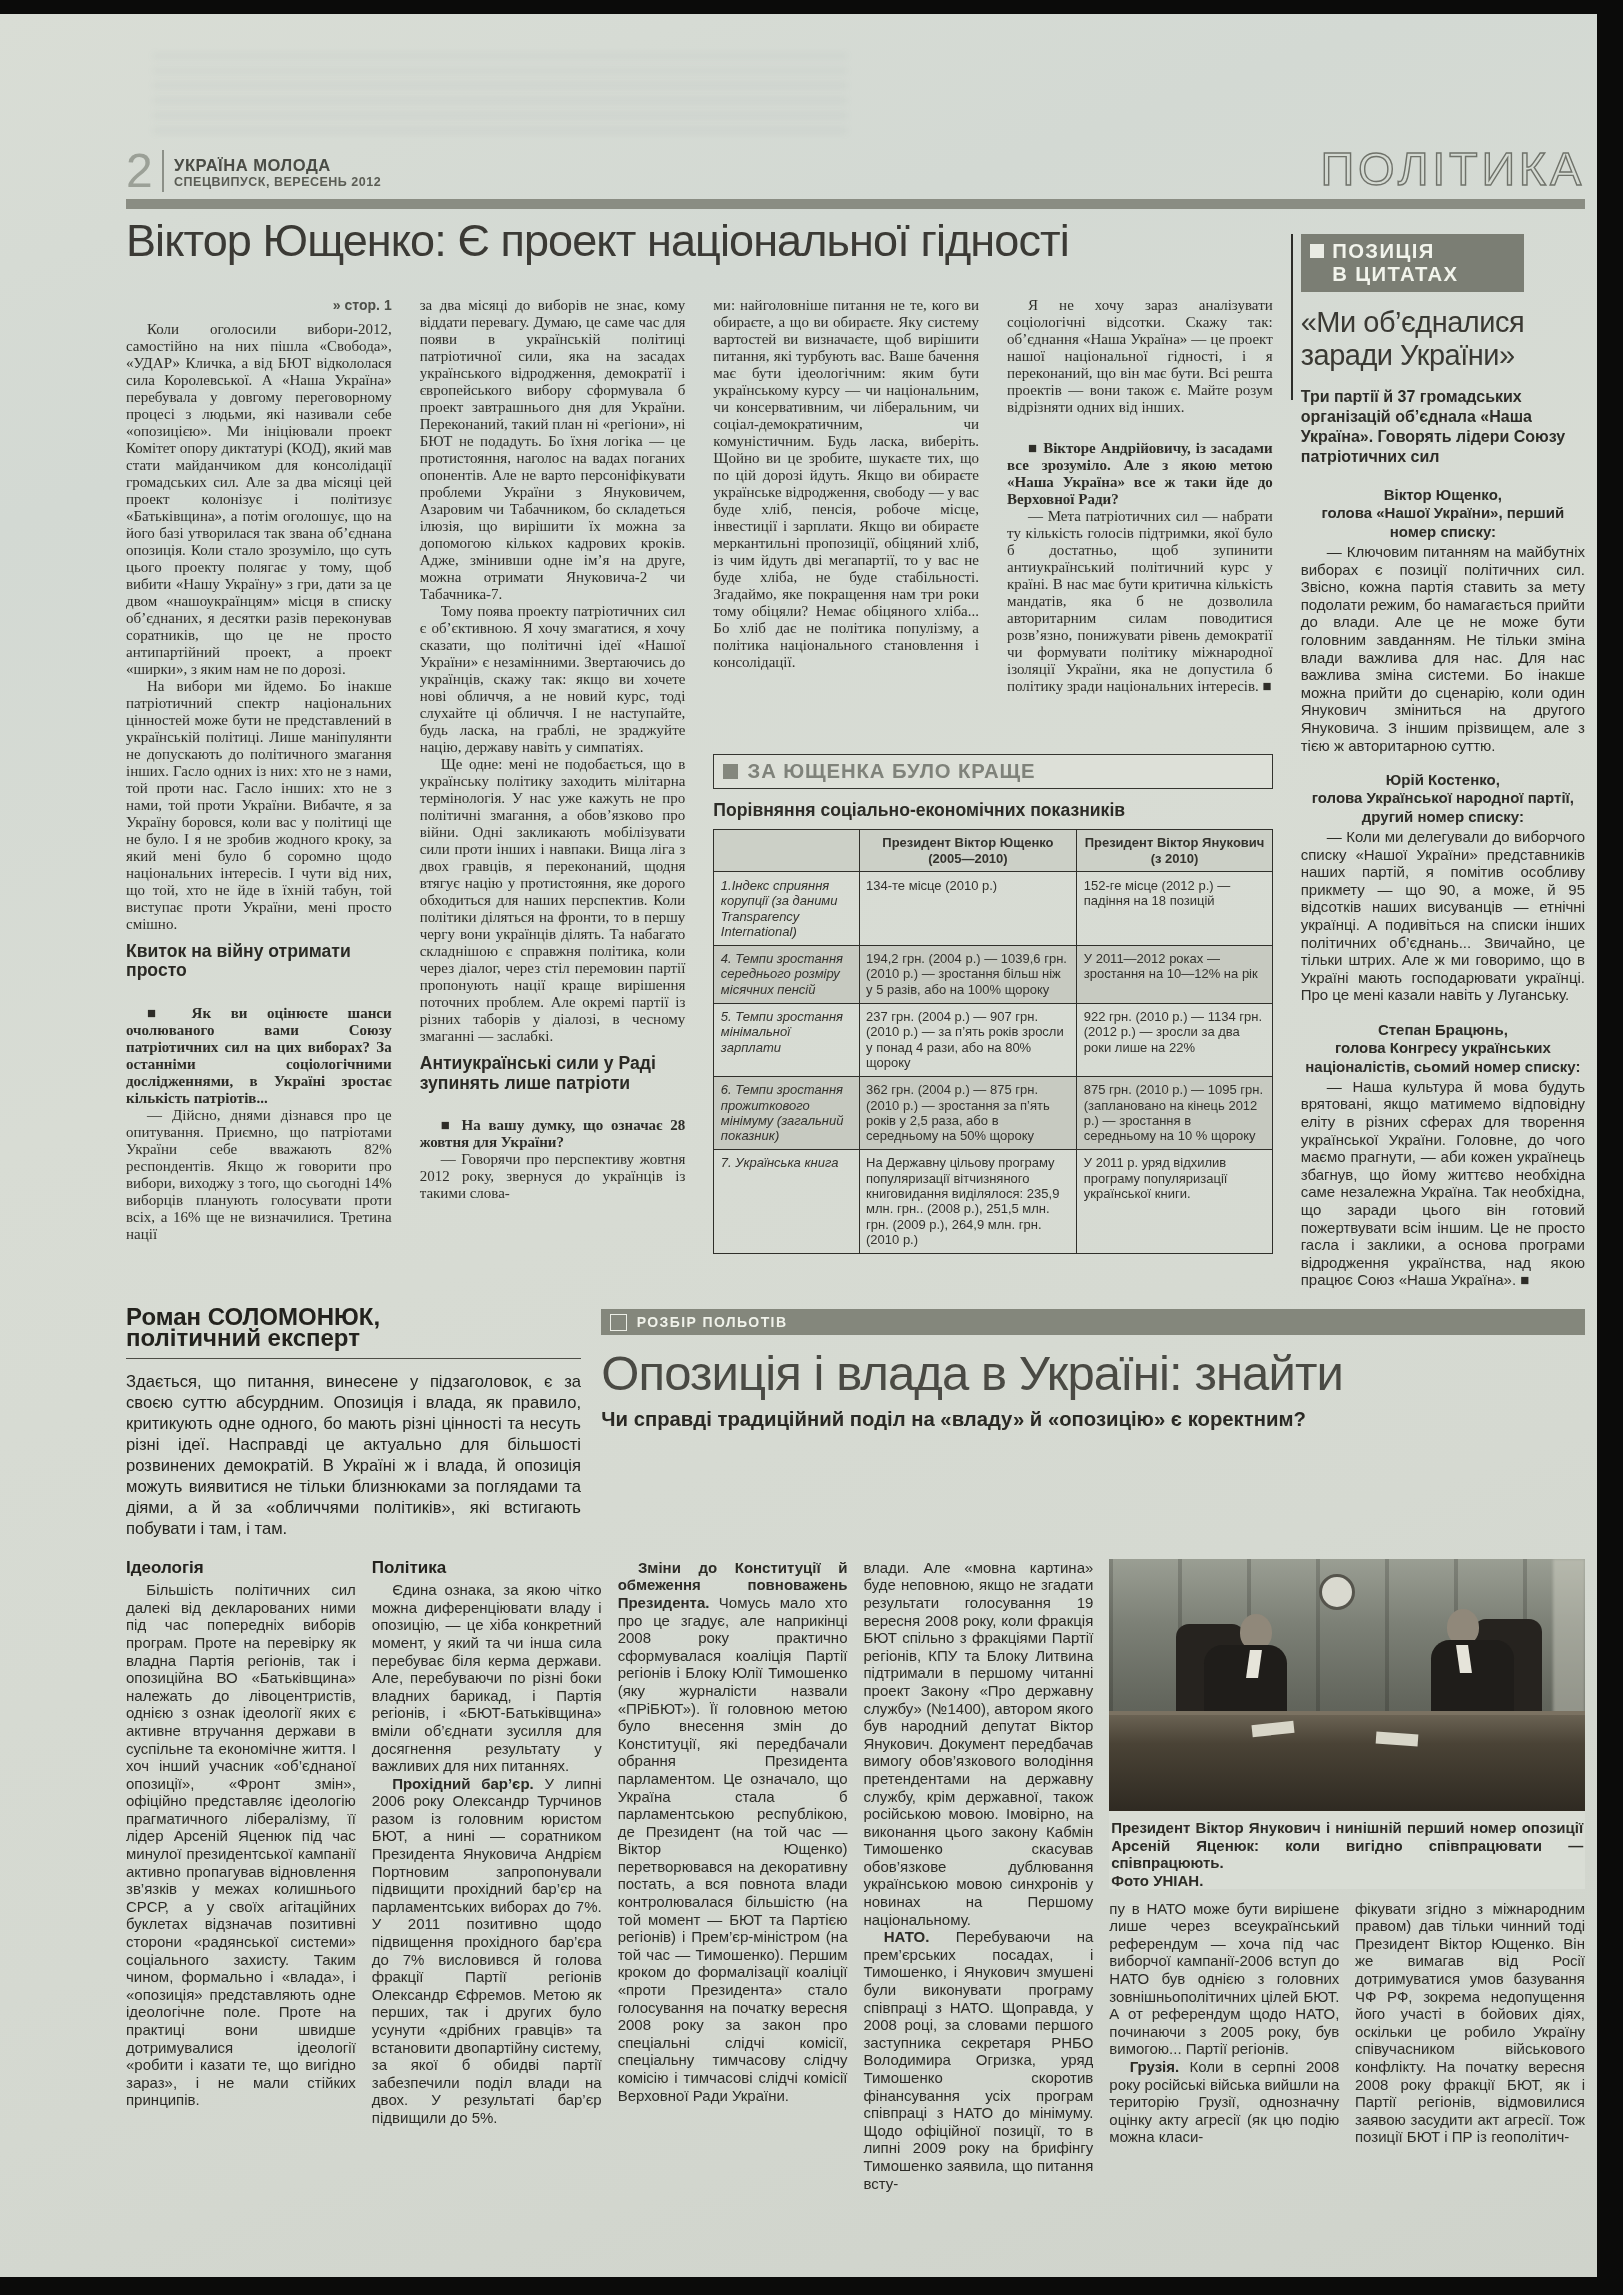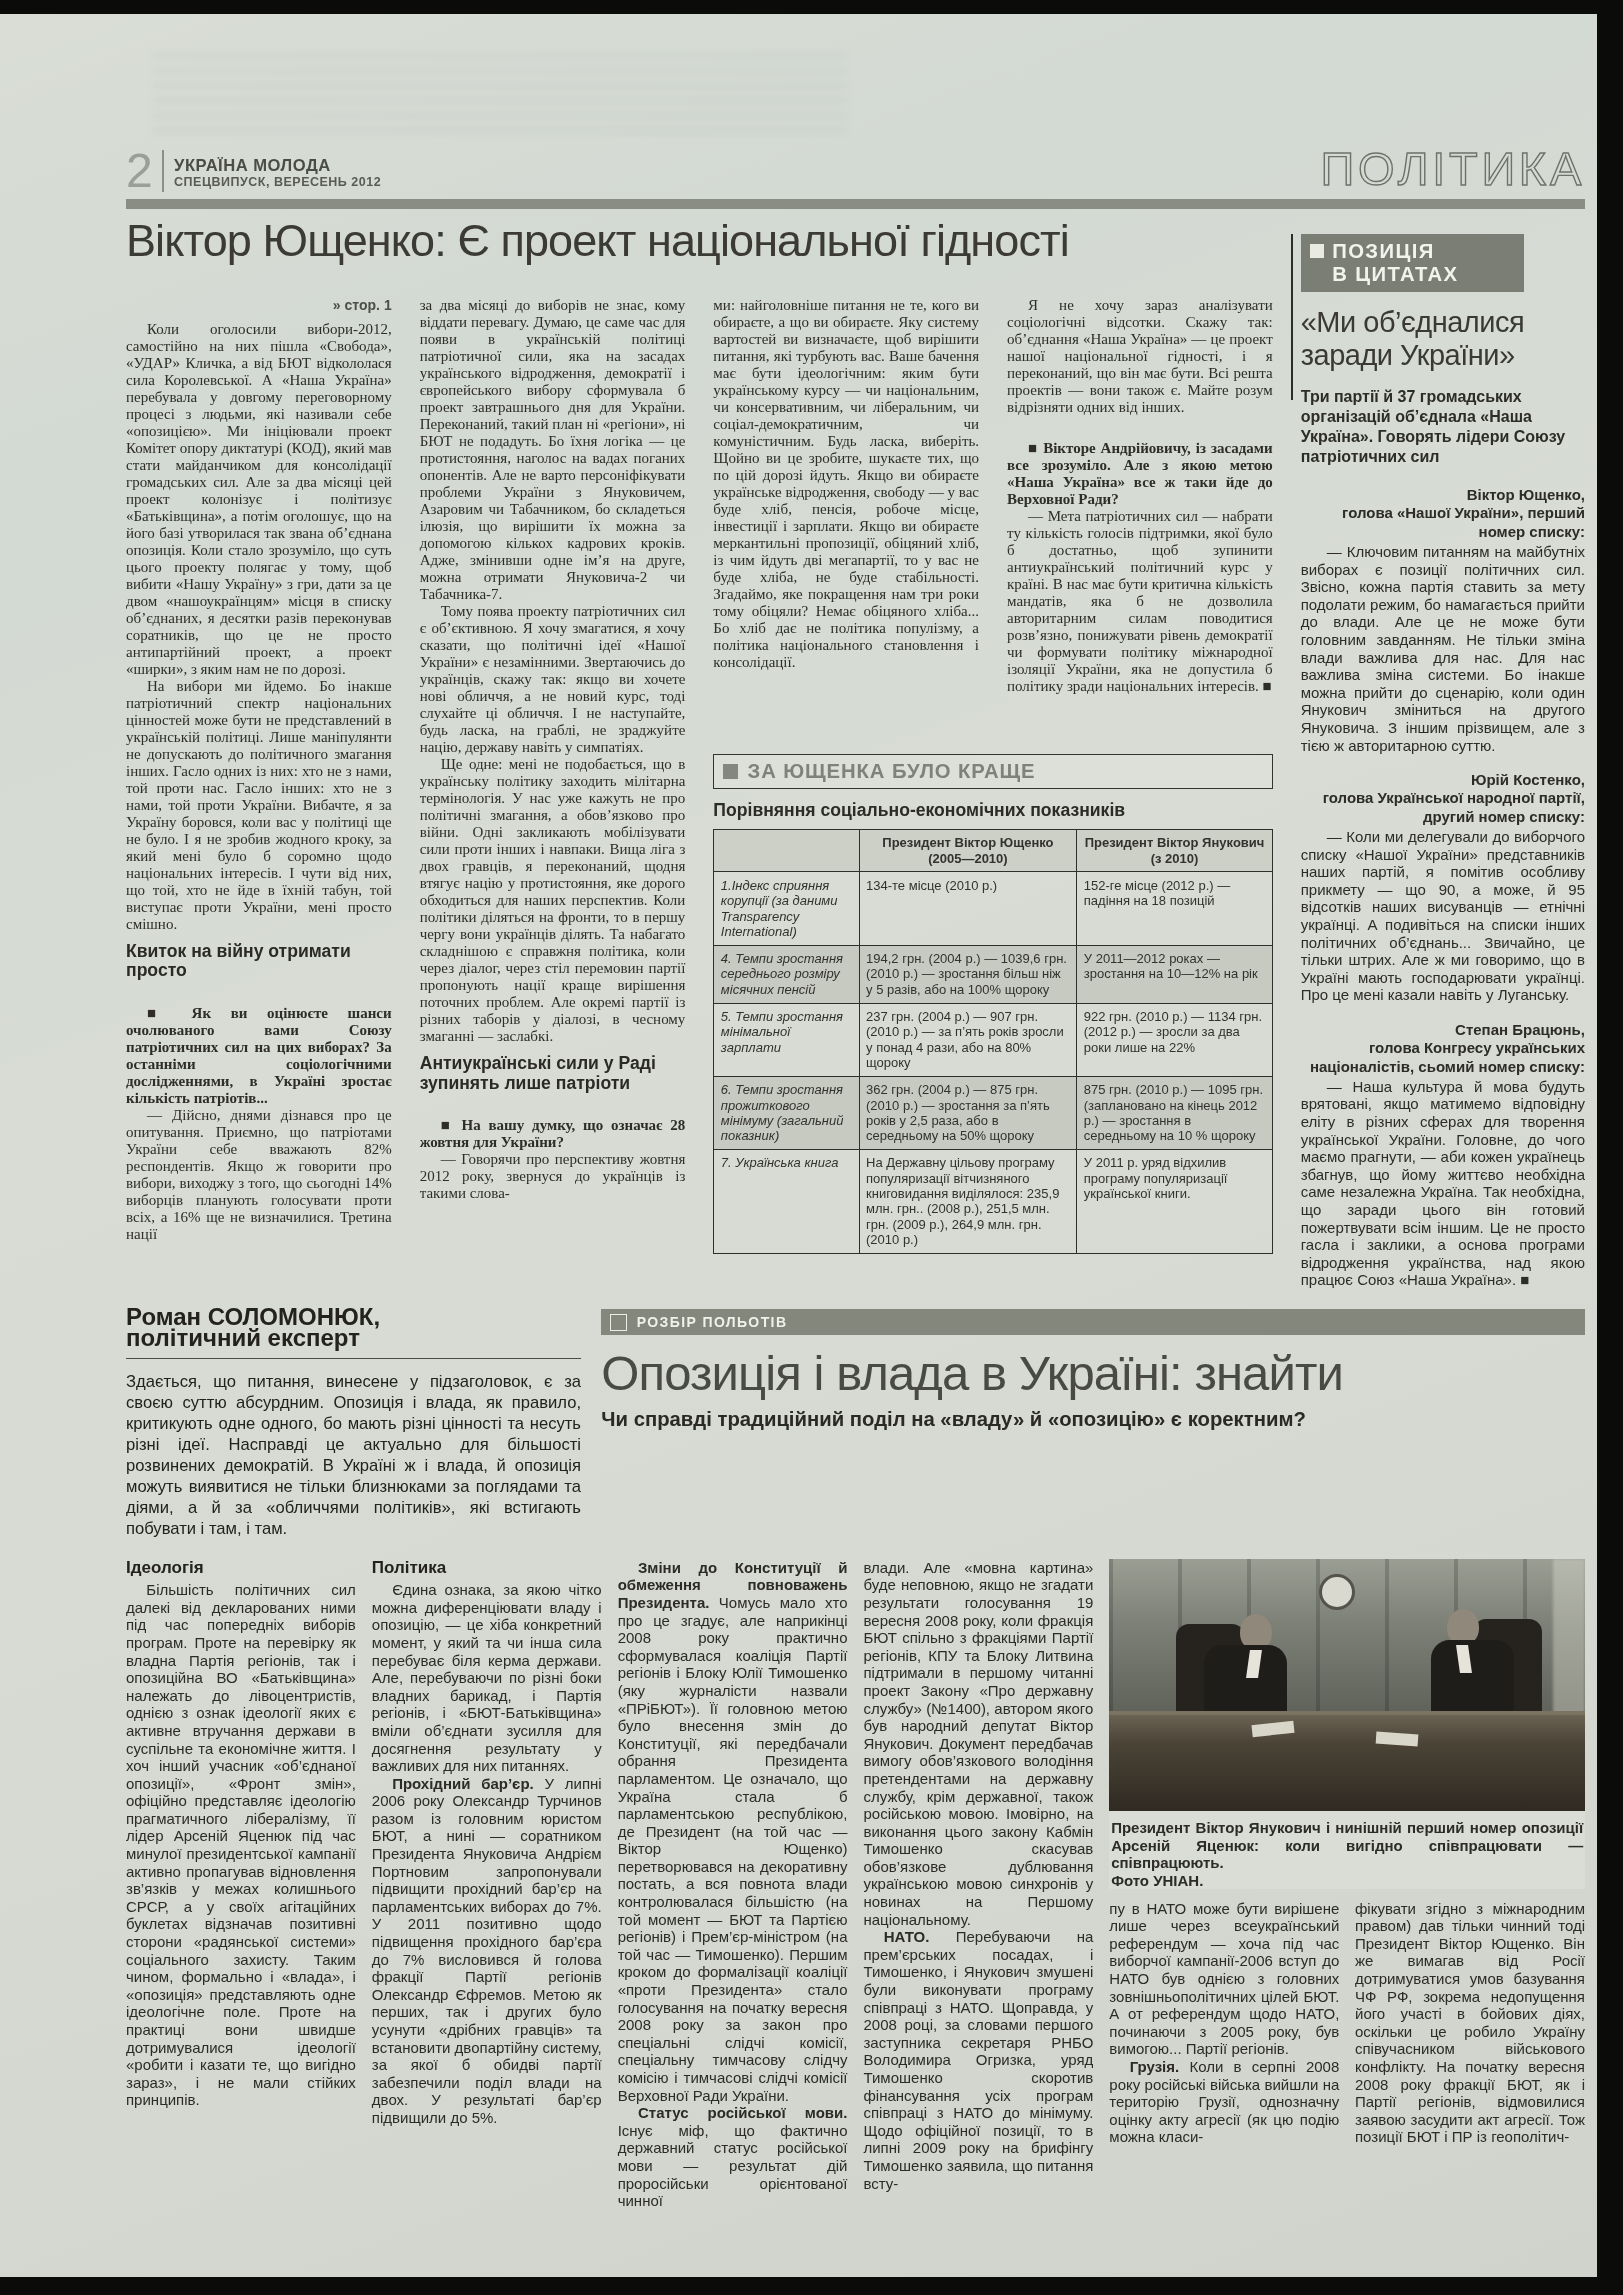--- a/index.html
+++ b/index.html
@@ -59,21 +59,21 @@
 
   
   .sidebar{grid-area:1/5/4/6;position:relative;font-size:15px;line-height:17.6px;color:#2d2c27;}
   .sidebar::before{content:"";position:absolute;left:-10.2px;top:18.5px;width:2.3px;height:166px;background:#2c2c28;}
   .skicker{background:#7b7e74;width:72%;padding:6.5px 9.2px;display:flex;gap:8.3px;margin-top:18.5px;}
   .skicker .sqw{width:14px;height:14px;background:#e9ebe3;margin-top:3.7px;flex:0 0 auto;}
   .skicker .lines{display:flex;flex-direction:column;}
   .skicker .lines span{font-weight:bold;font-size:20.3px;line-height:1.12;letter-spacing:1.4px;color:#f2f4ec;}
   .sidebar h2{font-weight:400;font-size:29px;line-height:1.13;margin:14px 0 15.7px;color:#3a3933;letter-spacing:-0.5px;}
   .slead{font-weight:bold;font-size:16px;line-height:20px;margin:0 0 18.5px;text-align:left;}
-  .qname{font-weight:bold;margin:16.6px 0 0;line-height:18.5px;text-align:right;}
+  .qname{font-weight:bold;margin:16.6px 0 0;line-height:18.5px;text-align:center;}
   .qtext{margin:1.8px 0 0;text-align:justify;text-indent:26px;}
 
   
   .bottom{margin-top:16.6px;}
   .bheader{display:grid;grid-template-columns:455px 1fr;column-gap:20.3px;}
   .aname,.arole{margin:0;font-weight:bold;font-size:24px;line-height:21px;color:#23221d;}
   .athin{border:none;border-top:1.4px solid #4c4c45;margin:10.2px 0 12px;}
   .intro{margin:0;font-size:16.6px;line-height:21px;text-align:justify;color:#22221d;}
   .bkicker{background:#84877c;display:flex;align-items:center;gap:9.2px;padding:4.6px 9.2px;margin-top:3.7px;}
   .bkicker .sqo{width:15px;height:15px;border:1.8px solid #eceee6;flex:0 0 auto;}
@@ -268,21 +268,20 @@
           <h5>Ідеологія</h5>
           <p class="ind">Більшість політичних сил далекі від декларованих ними під час попередніх виборів програм. Проте на перевірку як владна Партія регіонів, так і опозиційна ВО «Батьківщина» належать до лівоцентристів, однією з ознак ідеології яких є активне втручання держави в суспільне та економічне життя. І хоч інший учасник «об’єднаної опозиції», «Фронт змін», офіційно представляє ідеологію прагматичного лібералізму, її лідер Арсеній Яценюк під час минулої президентської кампанії активно пропагував відновлення зв’язків у межах колишнього СРСР, а у своїх агітаційних буклетах відзначав позитивні сторони «радянської системи» соціального захисту. Таким чином, формально і «влада», і «опозиція» представляють одне ідеологічне поле. Проте на практиці вони швидше дотримувалися ідеології «робити і казати те, що вигідно зараз», і не мали стійких принципів.</p>
         </div>
         <div class="bcol">
           <h5>Політика</h5>
           <p class="ind">Єдина ознака, за якою чітко можна диференціювати владу і опозицію, — це хіба конкретний момент, у який та чи інша сила перебуває біля керма держави. Але, перебуваючи по різні боки владних барикад, і Партія регіонів, і «БЮТ-Батьківщина» вміли об’єднати зусилля для досягнення результату у важливих для них питаннях.</p>
           <p class="ind"><span class="blead">Прохідний бар’єр.</span><span> У липні 2006 року Олександр Турчинов разом із головним юристом БЮТ, а нині — соратником Президента Януковича Андрієм Портновим запропонували підвищити прохідний бар’єр на парламентських виборах до 7%. У 2011 позитивно щодо підвищення прохідного бар’єра до 7% висловився й голова фракції Партії регіонів Олександр Єфремов. Метою як перших, так і других було усунути «дрібних гравців» та встановити двопартійну систему, за якої б обидві партії забезпечили поділ влади на двох. У результаті бар’єр підвищили до 5%.</span></p>
         </div>
         <div class="bcol">
           <p class="ind"><span class="blead">Зміни до Конституції й обмеження повноважень Президента.</span><span> Чомусь мало хто про це згадує, але наприкінці 2008 року практично сформувалася коаліція Партії регіонів і Блоку Юлії Тимошенко (яку журналісти назвали «ПРіБЮТ»). Її головною метою було внесення змін до Конституції, які передбачали обрання Президента парламентом. Це означало, що Україна стала б парламентською республікою, де Президент (на той час — Віктор Ющенко) перетворювався на декоративну постать, а вся повнота влади контролювалася більшістю (на той момент — БЮТ та Партією регіонів) і Прем’єр-міністром (на той час — Тимошенко). Першим кроком до формалізації коаліції «проти Президента» стало голосування на початку вересня 2008 року за закон про спеціальні слідчі комісії, спеціальну тимчасову слідчу комісію і тимчасові слідчі комісії Верховної Ради України.</span></p>
-          <p class="ind"><span class="blead">Статус російської мови.</span><span> Існує міф, що фактично державний статус російської мови — результат дій проросійськи орієнтованої чинної</span></p>
         </div>
         <div class="bcol">
           <p>влади. Але «мовна картина» буде неповною, якщо не згадати результати голосування 19 вересня 2008 року, коли фракція БЮТ спільно з фракціями Партії регіонів, КПУ та Блоку Литвина підтримали в першому читанні проект Закону «Про державну службу» (№1400), автором якого був народний депутат Віктор Янукович. Документ передбачав вимогу обов’язкового володіння претендентами на державну службу, крім державної, також російською мовою. Імовірно, на виконання цього закону Кабмін Тимошенко скасував обов’язкове дублювання українською мовою синхронів у новинах на Першому національному.</p>
           <p class="ind"><span class="blead">НАТО.</span><span> Перебуваючи на прем’єрських посадах, і Тимошенко, і Янукович змушені були виконувати програму співпраці з НАТО. Щоправда, у 2008 році, за словами першого заступника секретаря РНБО Володимира Огризка, уряд Тимошенко скоротив фінансування усіх програм співпраці з НАТО до мінімуму. Щодо офіційної позиції, то в липні 2009 року на брифінгу Тимошенко заявила, що питання всту-</span></p>
         </div>
 
         <div class="bright-area">
           <figure class="photo">
             <div class="ph-panels"></div>
             <div class="ph-light"></div>

